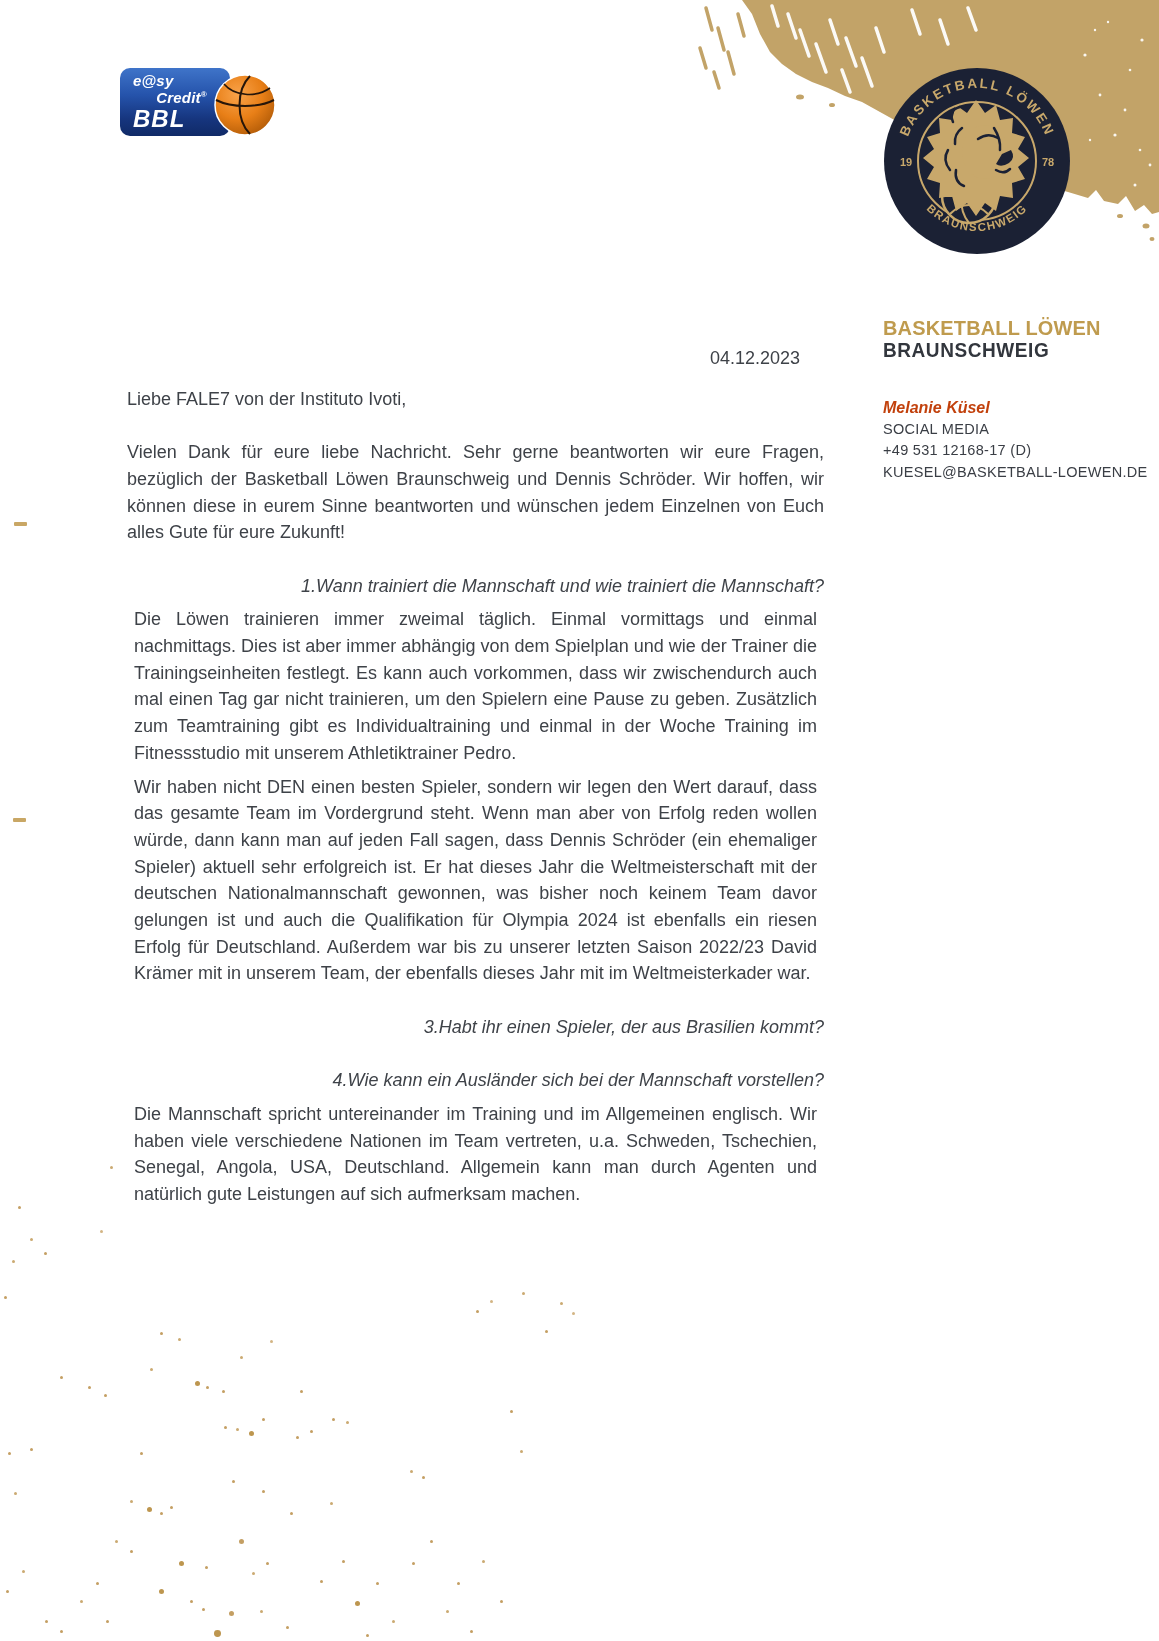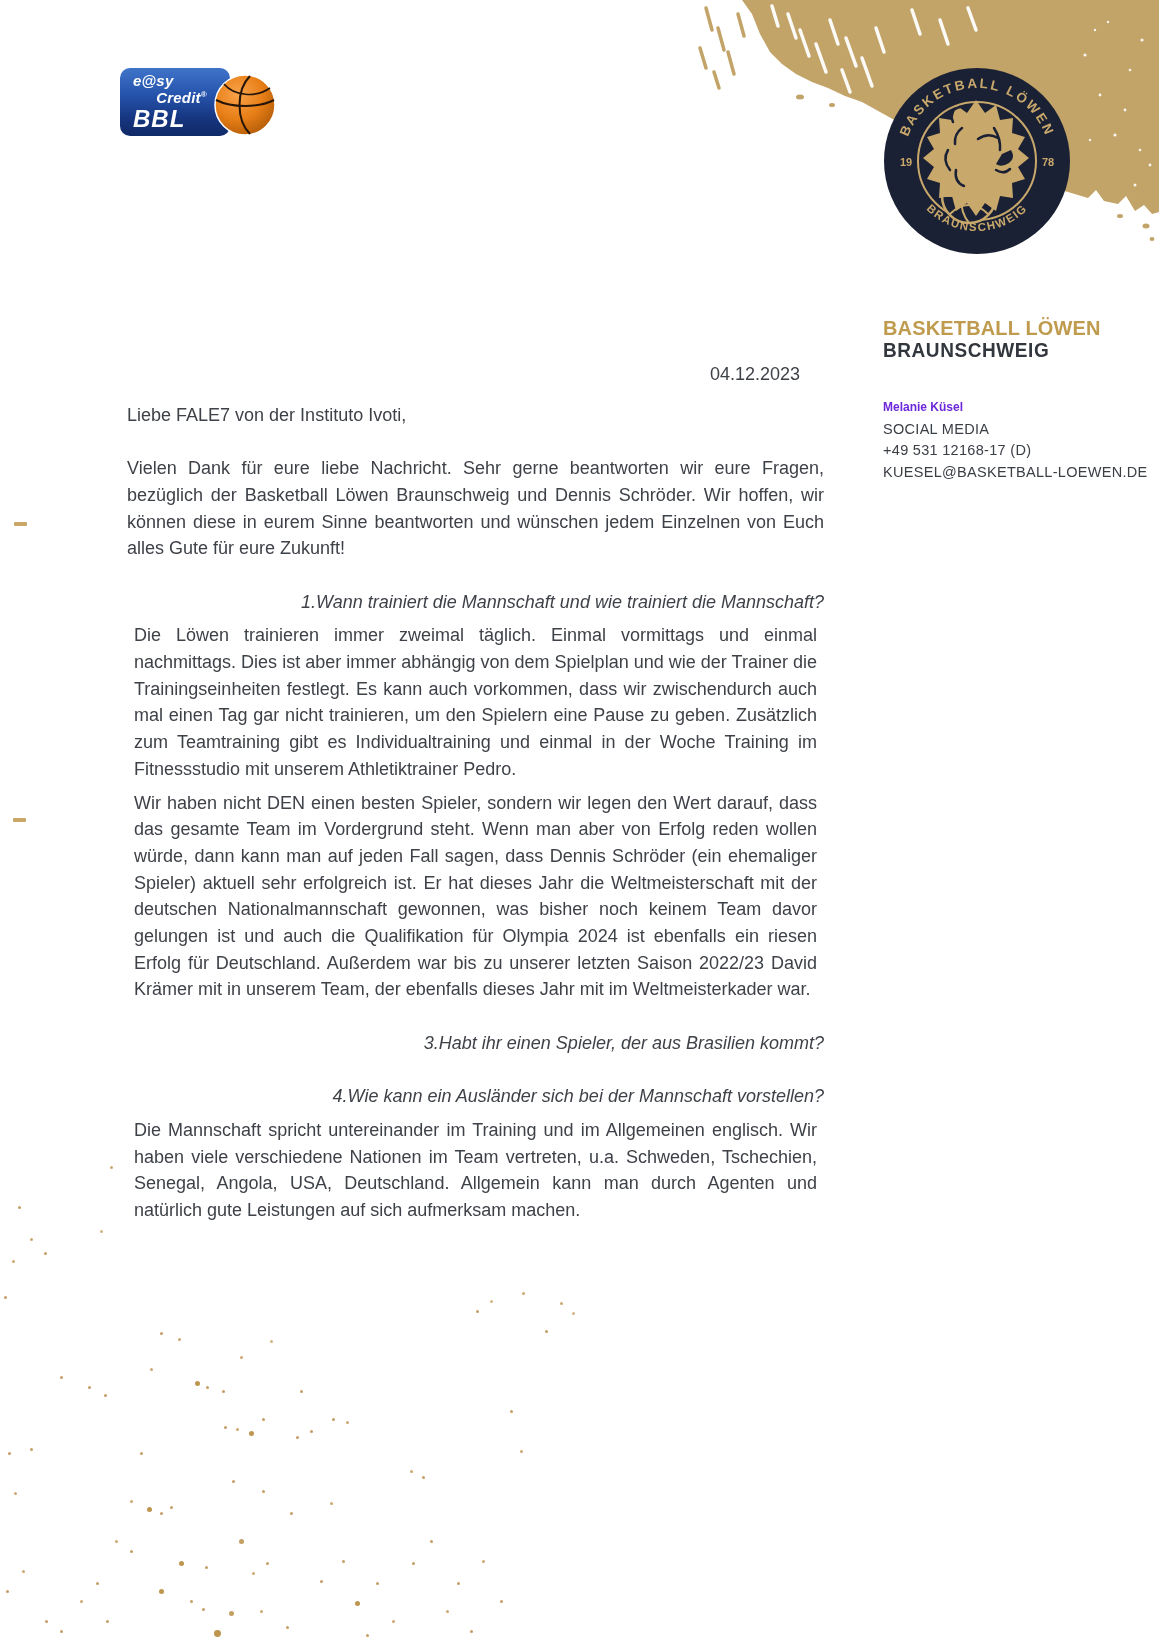--- a/index.html
+++ b/index.html
@@ -26,28 +26,28 @@
   .sidebar{position:absolute;left:883px;top:317px;width:230px;}
   .side-club{
     color:#bf9b4e;font-weight:bold;font-size:21px;line-height:21px;letter-spacing:.2px;
     transform:scaleX(.95);transform-origin:left top;white-space:nowrap;
   }
   .side-city{
     color:#32363d;font-weight:bold;font-size:20px;line-height:21px;letter-spacing:.6px;
     transform:scaleX(.95);transform-origin:left top;white-space:nowrap;margin-top:2px;
   }
   .side-contact{margin-top:36px;color:#3a3e45;font-size:14.5px;line-height:21.6px;}
-  .side-name{color:#6d28d9;font-weight:bold;font-size:12px;}
+  .side-name{color:#c2410c;font-weight:bold;font-size:16px;font-style:italic;}
   .side-role,.side-phone,.side-email{letter-spacing:.3px;white-space:nowrap;}
   
   .letter{
     position:absolute;left:127px;top:345px;width:697px;
     color:#3e4248;font-size:18px;line-height:26.7px;
   }
-  .date-line{text-align:right;padding-right:24px;margin-bottom:14px;margin-top:16px;}
+  .date-line{text-align:right;padding-right:24px;margin-bottom:14px;}
   .salutation{margin:0;}
   .intro{margin:26.7px 0 0 0;text-align:justify;}
   .qa-question{margin:26.7px 0 0 0;font-style:italic;padding-left:36px;text-align:right;}
   .qa-num{display:inline-block;width:38px;font-style:italic;}
   .qa-answer{margin:7px;text-align:justify;}
   
   .fold-mark{position:absolute;width:13px;height:4px;background:#c9a765;border-radius:1px;}
   .fold-1{left:14px;top:522px;}
   .fold-2{left:13px;top:818px;}
   

